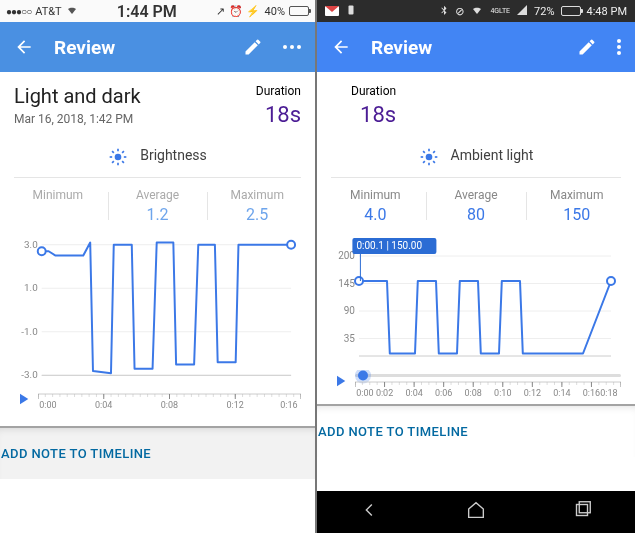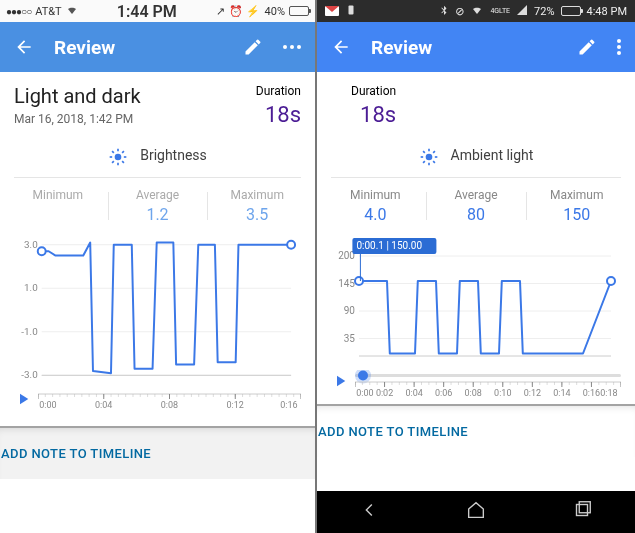--- a/index.html
+++ b/index.html
@@ -165,21 +165,21 @@
   <div class="stats">
     <div class="stat">
       <div class="lbl">Minimum</div>
     </div>
     <div class="stat">
       <div class="lbl">Average</div>
       <div class="vl">1.2</div>
     </div>
     <div class="stat">
       <div class="lbl">Maximum</div>
-      <div class="vl">3.5</div>
+      <div class="vl">2.5</div>
     </div>
   </div>
 
   <div class="chart-wrap">
     <svg class="chart" id="chart-left" viewBox="0 0 290 150">
         <line class="gridline" x1="28" x2="280" y1="140" y2="140"></line>
         <text class="ylabel" x="24" y="143">-3.0</text>
         <line class="gridline" x1="28" x2="280" y1="96.00000000000001" y2="96.00000000000001"></line>
         <text class="ylabel" x="24" y="99.00000000000001">-1.0</text>
         <line class="gridline" x1="28" x2="280" y1="52.00000000000001" y2="52.00000000000001"></line>

